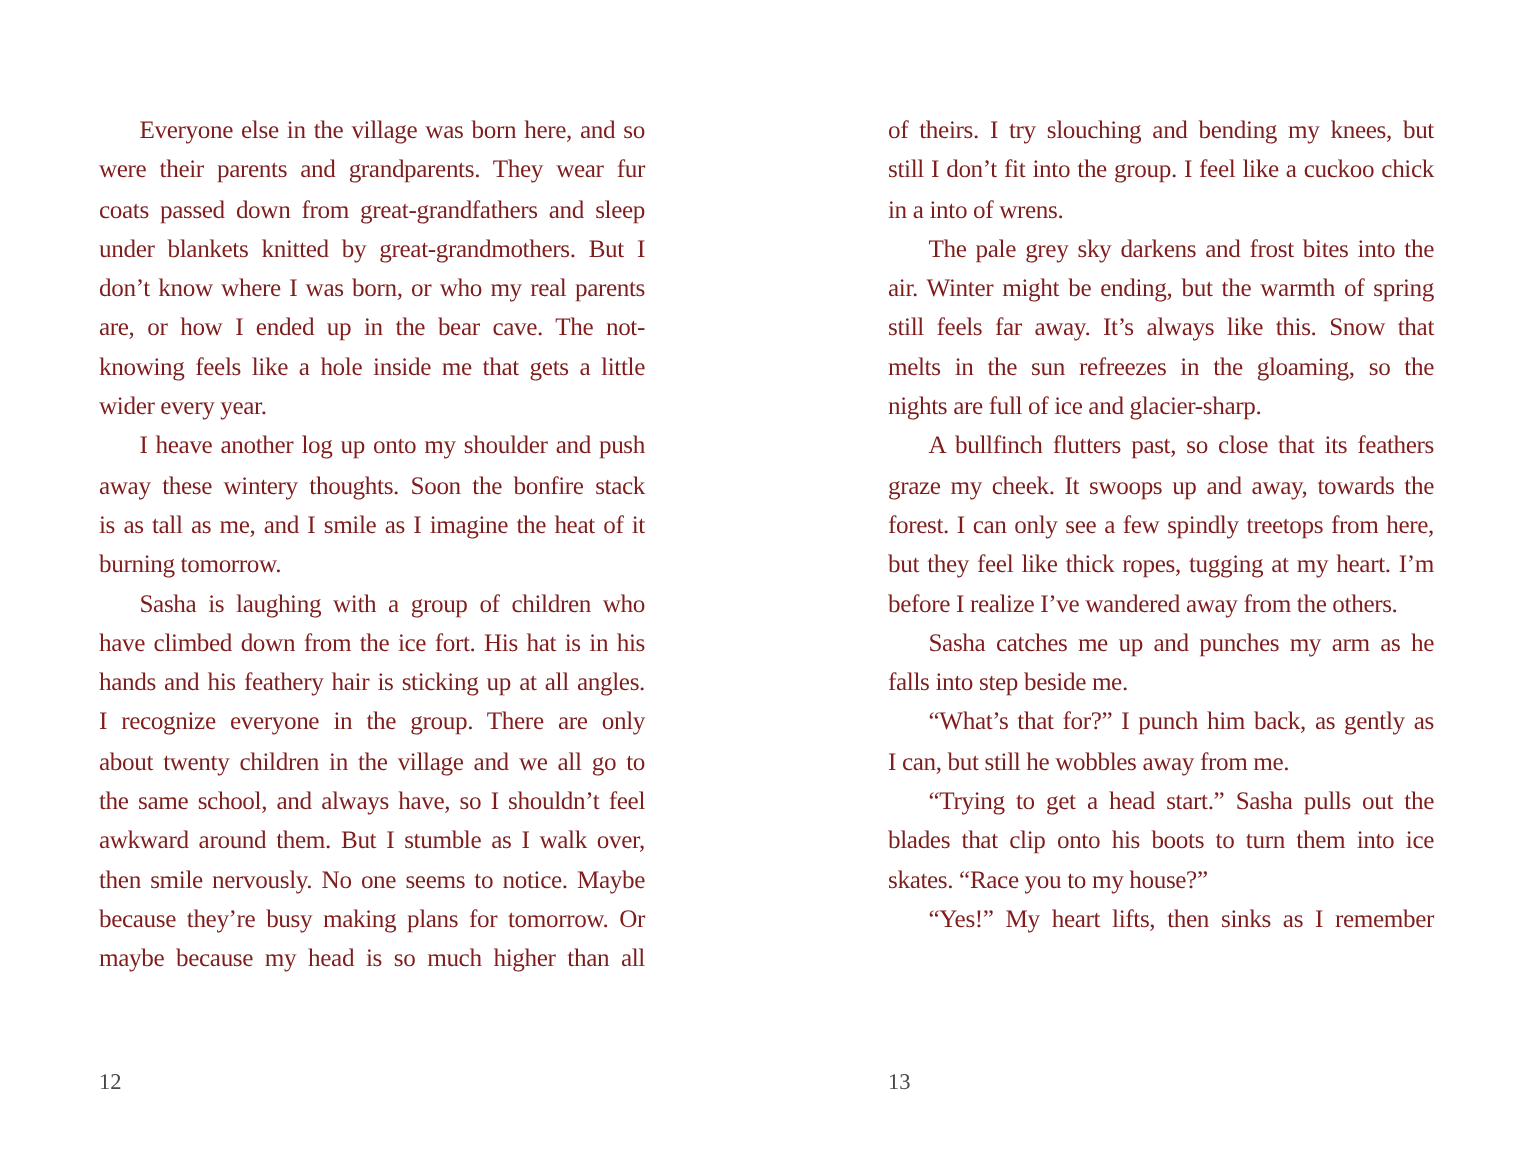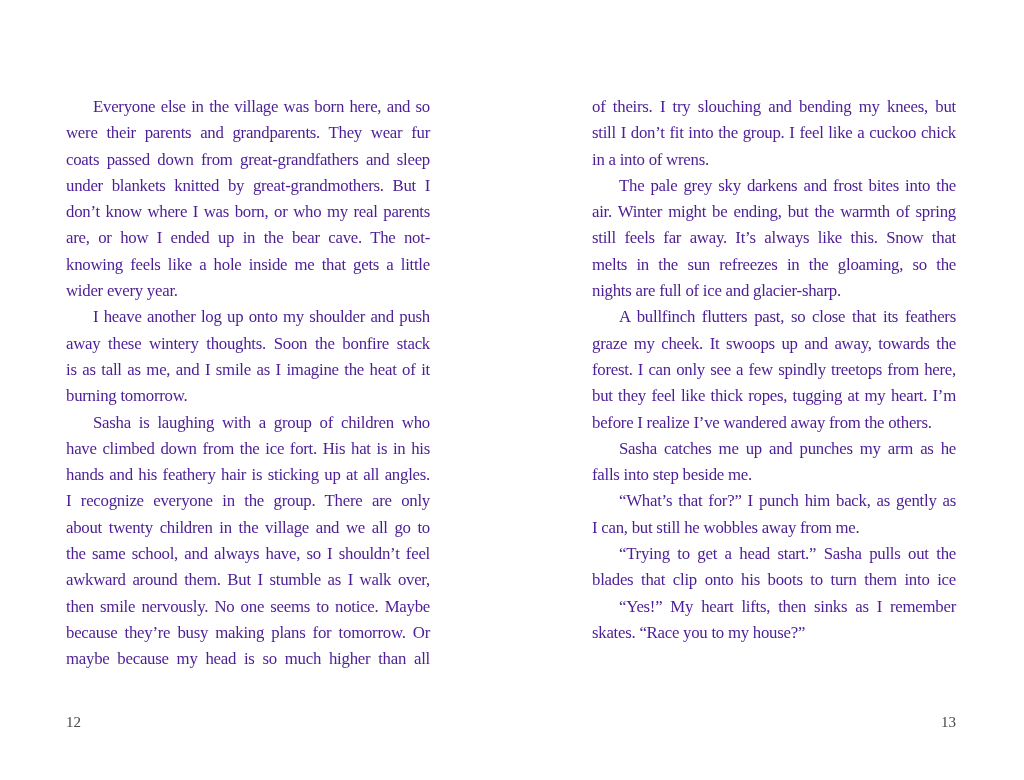--- a/index.html
+++ b/index.html
@@ -10,23 +10,23 @@
   .spread {
     position: relative;
     width: 1024px;
     height: 780px;
     background: #ffffff;
     overflow: hidden;
     font-family: "Liberation Serif", serif;
   }
   .page-column {
     position: absolute;
-    top: 94px;
+    top: 74px;
     width: 364px;
-    color: #4c1d95;
+    color: #7f1d1d;
     font-size: 16.8px;
     letter-spacing: -0.25px;
   }
   .page-column.left  { left: 66px;  }
   .page-column.right { left: 592px; }
   .line {
     height: 26.3px;
     line-height: 26.3px;
     text-align: justify;
     text-align-last: justify;
@@ -41,21 +41,21 @@
   }
   .page-number {
     position: absolute;
     top: 713px;
     width: 364px;
     color: #474747;
     font-size: 15px;
     line-height: 18px;
   }
   .page-number.left  { left: 66px;  text-align: left; }
-  .page-number.right { left: 592px; text-align: right; }
+  .page-number.right { left: 592px; }
 </style>
 </head>
 <body>
 
 <div class="spread">
 
   <div class="page-column left">
       <div class="line indent">Everyone else in the village was born here, and so</div>
       <div class="line">were their parents and grandparents. They wear fur</div>
       <div class="line">coats passed down from great-grandfathers and sleep</div>
@@ -93,21 +93,21 @@
       <div class="line">graze my cheek. It swoops up and away, towards the</div>
       <div class="line">forest. I can only see a few spindly treetops from here,</div>
       <div class="line">but they feel like thick ropes, tugging at my heart. I’m</div>
       <div class="line last">before I realize I’ve wandered away from the others.</div>
       <div class="line indent">Sasha catches me up and punches my arm as he</div>
       <div class="line last">falls into step beside me.</div>
       <div class="line indent">“What’s that for?” I punch him back, as gently as</div>
       <div class="line last">I can, but still he wobbles away from me.</div>
       <div class="line indent">“Trying to get a head start.” Sasha pulls out the</div>
       <div class="line">blades that clip onto his boots to turn them into ice</div>
+      <div class="line last">skates. “Race you to my house?”</div>
       <div class="line indent">“Yes!” My heart lifts, then sinks as I remember</div>
-      <div class="line last">skates. “Race you to my house?”</div>
     </div>
 
   <div class="page-number left">12</div>
 
   <div class="page-number right">13</div>
 
 </div>
 
 </body></html>

